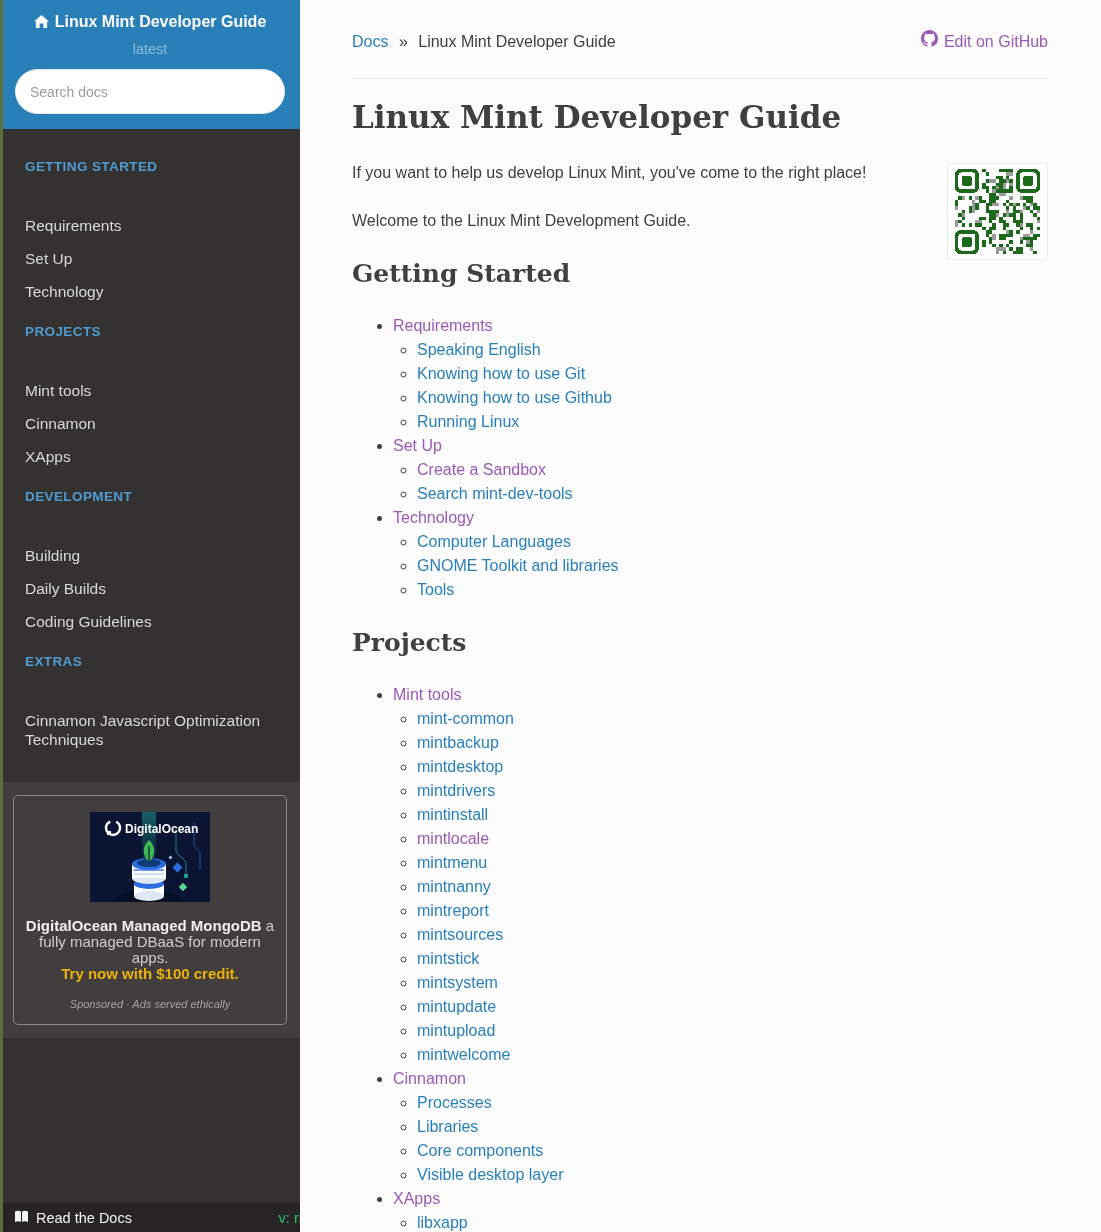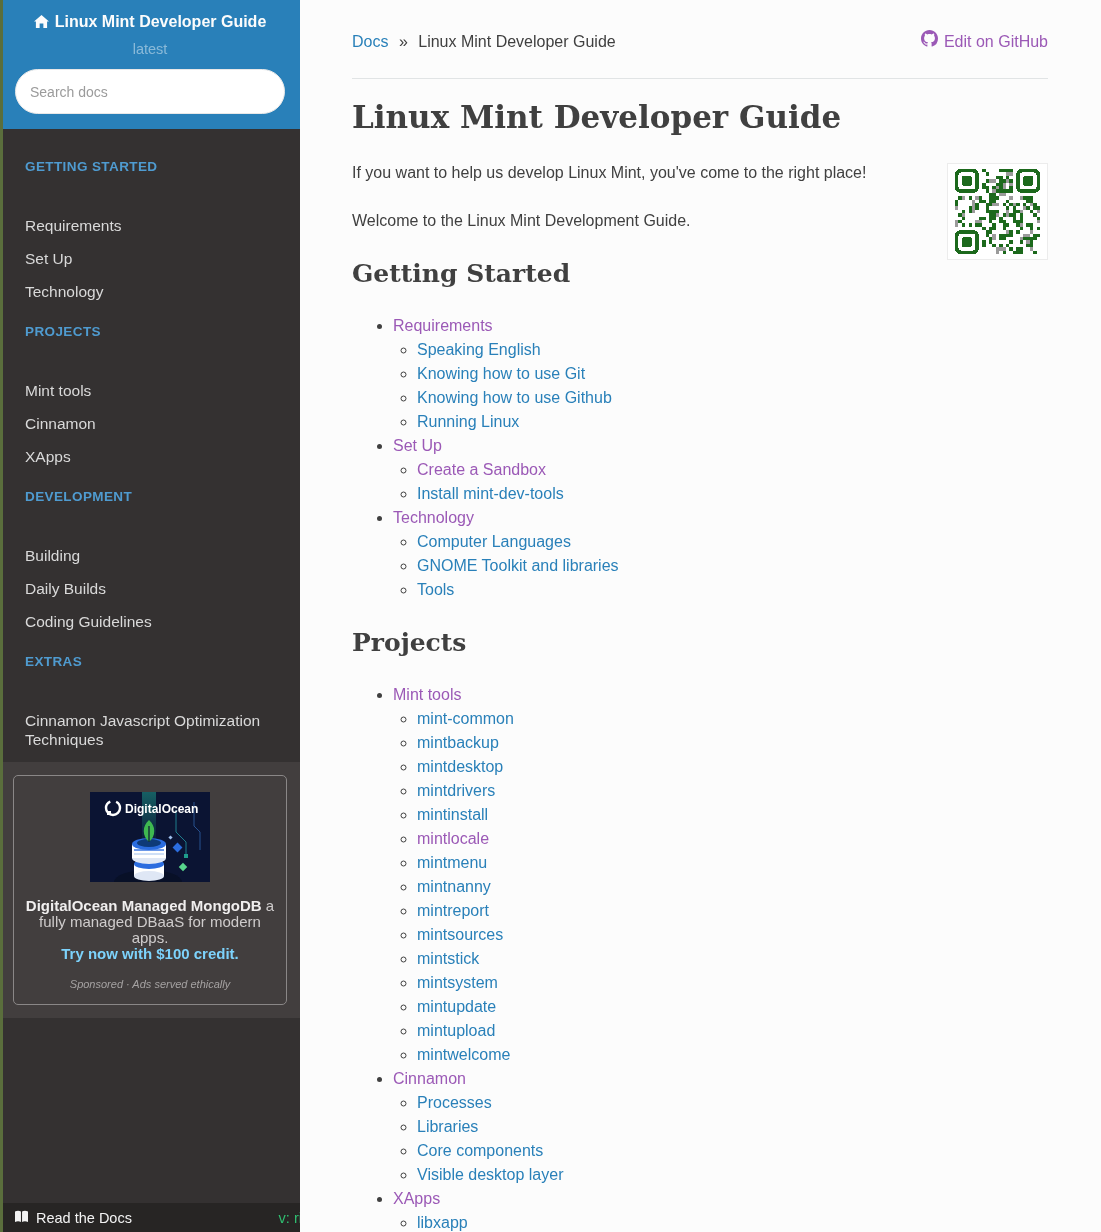--- a/index.html
+++ b/index.html
@@ -26,27 +26,27 @@
     color:#404040; outline:none; background:#fff; }
   .search-wrap input::placeholder { color:#9b9b9b; }
 
   .side-nav { padding:14px 0 0; }
   .nav-caption { color:#4f9bd0; font-weight:bold; font-size:13.5px; letter-spacing:.4px;
     padding:12px 25px 6px; }
   .nav-list { list-style:none; }
   .nav-list a { display:block; color:#d9d9d9; text-decoration:none; font-size:15.5px;
     padding:7px 25px; line-height:19px; }
 
-  .ad-wrap { margin-top:6px; background:#423e3e; padding:13px; }
+  .ad-wrap { margin-top:26px; background:#423e3e; padding:13px; }
   .ad-box { border:1px solid #8a8787; border-radius:5px; padding:16px 10px 14px;
     text-align:center; }
   .ad-img { display:block; margin:0 auto 16px; }
   .ad-copy { font-size:15px; line-height:16px; color:#cfcccc; }
   .ad-copy b { color:#f0eeee; }
-  .ad-cta { font-weight:bold; color:#7dd3fc; }
+  .ad-cta { font-weight:bold; color:#eab308; }
   .ad-disclosure { font-style:italic; font-size:11px; color:#a5a2a2; margin-top:16px; }
 
   .side-footer { position:absolute; left:0; bottom:0; width:352px; height:29px;
     background:#272524; display:flex; align-items:center; justify-content:space-between;
     padding:0 14px; font-size:14.5px; }
   .rtd-label { color:#f3f3f3; display:inline-flex; align-items:center; gap:7px; }
   .ver-toggle { color:#2fbe70; display:inline-flex; align-items:center; gap:5px; cursor:pointer; }
   .ver-caret { color:#e8e8e8; font-size:11px; }
 
   
@@ -447,21 +447,21 @@
   <h2>Getting Started</h2>
   <ul class="toc">
       <li><a href="#" class="visited">Requirements</a><ul>
           <li><a href="#" class="">Speaking English</a></li>
           <li><a href="#" class="">Knowing how to use Git</a></li>
           <li><a href="#" class="">Knowing how to use Github</a></li>
           <li><a href="#" class="">Running Linux</a></li>
         </ul></li>
       <li><a href="#" class="visited">Set Up</a><ul>
           <li><a href="#" class="visited">Create a Sandbox</a></li>
-          <li><a href="#" class="">Install mint-dev-tools</a></li>
+          <li><a href="#" class="">Search mint-dev-tools</a></li>
         </ul></li>
       <li><a href="#" class="visited">Technology</a><ul>
           <li><a href="#" class="">Computer Languages</a></li>
           <li><a href="#" class="">GNOME Toolkit and libraries</a></li>
           <li><a href="#" class="">Tools</a></li>
         </ul></li>
     </ul>
 
   <h2>Projects</h2>
   <ul class="toc">

